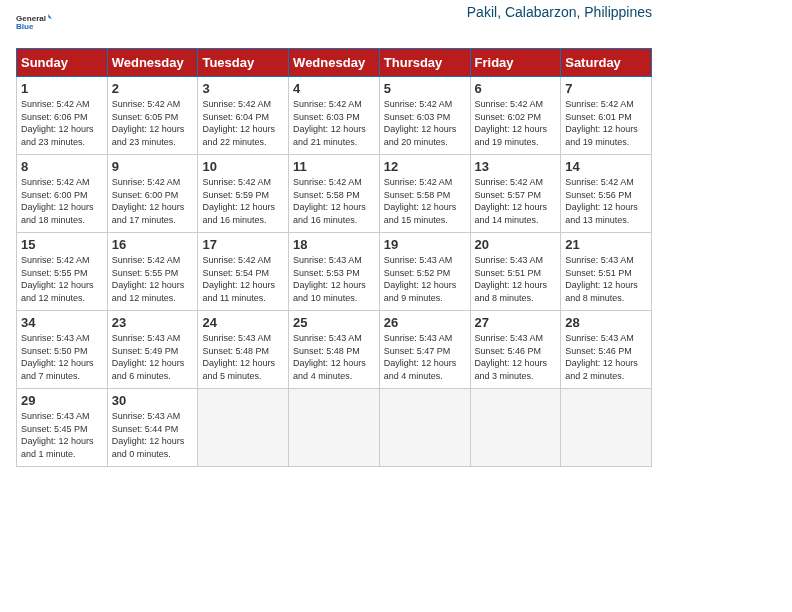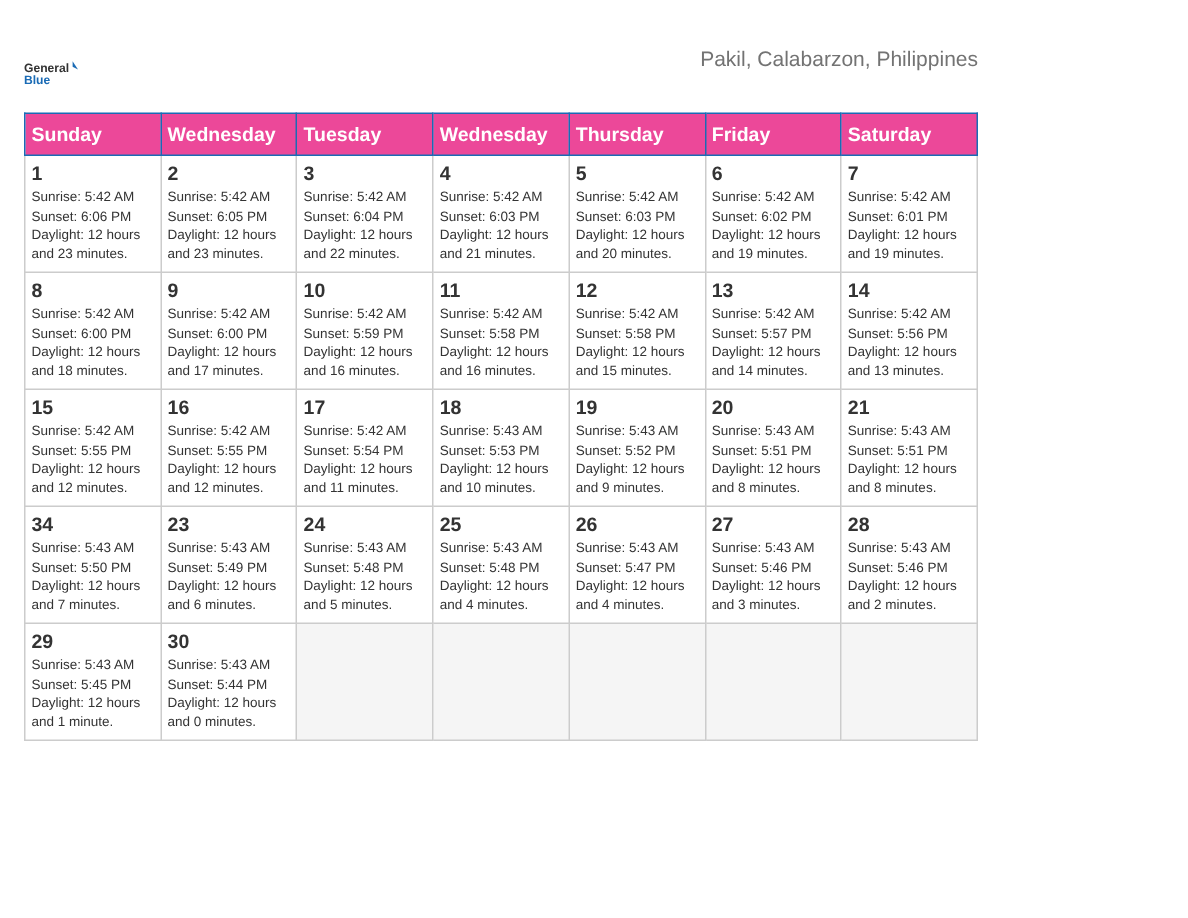--- a/index.html
+++ b/index.html
@@ -5,21 +5,21 @@
     * { margin: 0; padding: 0; box-sizing: border-box; }
     body {
       font-family: Arial, sans-serif;
       background: #fff;
       width: 792px;
       height: 612px;
       overflow: hidden;
     }
     .container {
       width: 668px;
-      padding: 31px 16px 8px 16px;
+      padding: 4px 16px 8px 16px;
     }
     .header {
       display: flex;
       align-items: flex-start;
       justify-content: space-between;
       margin-bottom: 8px;
     }
     .logo {
       display: flex;
       align-items: center;
@@ -28,29 +28,29 @@
     .title-block {
       text-align: right;
     }
     .month-title {
       font-size: 32px;
       font-weight: bold;
       color: #333;
     }
     .location {
       font-size: 14px;
-      color: #737373;
+      color: #0c4a6e;
     }
     table {
       width: 100%;
       border-collapse: collapse;
       table-layout: fixed;
     }
     th {
-      background-color: #ec4899;
+      background-color: #b91c1c;
       color: #fff;
       padding: 6px 4px;
       font-size: 13px;
       font-weight: bold;
       text-align: left;
       border: 1px solid #1a6bb5;
     }
     td {
       border: 1px solid #ccc;
       vertical-align: top;

